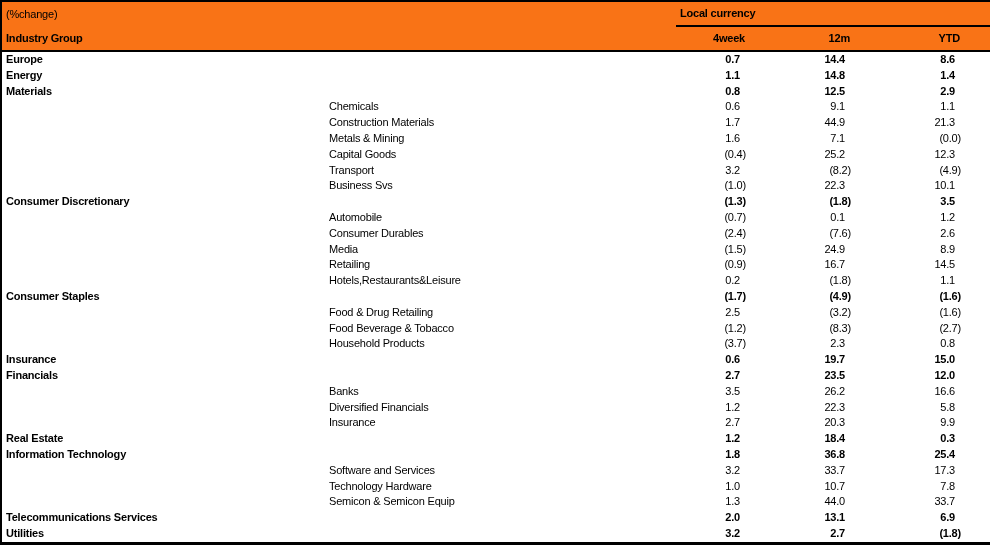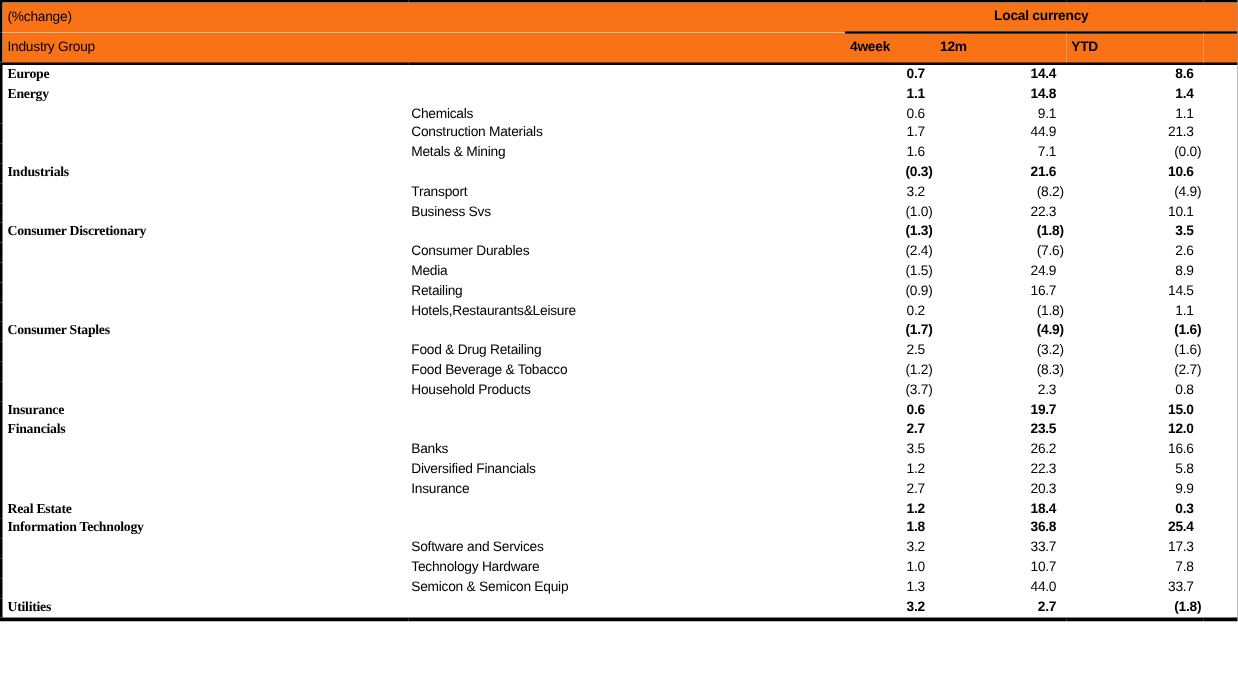--- a/index.html
+++ b/index.html
@@ -35,36 +35,36 @@
     vertical-align: middle;
     padding: 4px;
     height: 15px;
     line-height: 15px;
     white-space: nowrap;
     overflow: hidden;
   }
   tr.hdrA th.caption { padding-left: 4px; }
   tr.hdrA th.lc {
     font-weight: bold;
-    text-align: center;
+    text-align: left;
     border-bottom: 2px solid #000;
   }
   tr.hdrB th { border-bottom: 2px solid #000; }
-  tr.hdrB th.rowhdr { font-weight: normal; padding-left: 4px; }
-  tr.hdrB th.num { font-weight: bold; padding-right: 3px; }
+  tr.hdrB th.rowhdr { font-weight: bold; padding-left: 4px; }
+  tr.hdrB th.num { font-weight: bold; text-align: right; padding-right: 3px; }
 
   tbody td {
     padding: 0;
     height: 15.8px;
     line-height: 15.8px;
     vertical-align: middle;
     white-space: nowrap;
     overflow: hidden;
   }
-  td.c1cell { padding-left: 4px; font-family: Liberation Serif, serif; }
+  td.c1cell { padding-left: 4px; }
   td.c2cell { padding-left: 2px; }
   td.num { text-align: right; padding-right: 8px; }
   td.num.paren { padding-right: 2px; }
   tr.group-row td { font-weight: bold; }
 </style>
 </head>
 <body>
 
 <table class="perf">
   <colgroup>
@@ -98,20 +98,28 @@
         <td class="pad"></td>
       </tr>
       <tr class="group-row">
         <td class="c1cell">Energy</td>
         <td class="c2cell"></td>
         <td class="num">1.1</td>
         <td class="num">14.8</td>
         <td class="num">1.4</td>
         <td class="pad"></td>
       </tr>
+      <tr class="group-row">
+        <td class="c1cell">Materials</td>
+        <td class="c2cell"></td>
+        <td class="num">0.8</td>
+        <td class="num">12.5</td>
+        <td class="num">2.9</td>
+        <td class="pad"></td>
+      </tr>
       <tr class="sub-row">
         <td class="c1cell"></td>
         <td class="c2cell">Chemicals</td>
         <td class="num">0.6</td>
         <td class="num">9.1</td>
         <td class="num">1.1</td>
         <td class="pad"></td>
       </tr>
       <tr class="sub-row">
         <td class="c1cell"></td>
@@ -122,26 +130,26 @@
         <td class="pad"></td>
       </tr>
       <tr class="sub-row">
         <td class="c1cell"></td>
         <td class="c2cell">Metals &amp; Mining</td>
         <td class="num">1.6</td>
         <td class="num">7.1</td>
         <td class="num paren">(0.0)</td>
         <td class="pad"></td>
       </tr>
-      <tr class="group-row">
-        <td class="c1cell">Industrials</td>
-        <td class="c2cell"></td>
-        <td class="num paren">(0.3)</td>
-        <td class="num">21.6</td>
-        <td class="num">10.6</td>
+      <tr class="sub-row">
+        <td class="c1cell"></td>
+        <td class="c2cell">Capital Goods</td>
+        <td class="num paren">(0.4)</td>
+        <td class="num">25.2</td>
+        <td class="num">12.3</td>
         <td class="pad"></td>
       </tr>
       <tr class="sub-row">
         <td class="c1cell"></td>
         <td class="c2cell">Transport</td>
         <td class="num">3.2</td>
         <td class="num paren">(8.2)</td>
         <td class="num paren">(4.9)</td>
         <td class="pad"></td>
       </tr>
@@ -156,20 +164,28 @@
       <tr class="group-row">
         <td class="c1cell">Consumer Discretionary</td>
         <td class="c2cell"></td>
         <td class="num paren">(1.3)</td>
         <td class="num paren">(1.8)</td>
         <td class="num">3.5</td>
         <td class="pad"></td>
       </tr>
       <tr class="sub-row">
         <td class="c1cell"></td>
+        <td class="c2cell">Automobile</td>
+        <td class="num paren">(0.7)</td>
+        <td class="num">0.1</td>
+        <td class="num">1.2</td>
+        <td class="pad"></td>
+      </tr>
+      <tr class="sub-row">
+        <td class="c1cell"></td>
         <td class="c2cell">Consumer Durables</td>
         <td class="num paren">(2.4)</td>
         <td class="num paren">(7.6)</td>
         <td class="num">2.6</td>
         <td class="pad"></td>
       </tr>
       <tr class="sub-row">
         <td class="c1cell"></td>
         <td class="c2cell">Media</td>
         <td class="num paren">(1.5)</td>
@@ -299,20 +315,28 @@
       </tr>
       <tr class="sub-row">
         <td class="c1cell"></td>
         <td class="c2cell">Semicon &amp; Semicon Equip</td>
         <td class="num">1.3</td>
         <td class="num">44.0</td>
         <td class="num">33.7</td>
         <td class="pad"></td>
       </tr>
       <tr class="group-row">
+        <td class="c1cell">Telecommunications Services</td>
+        <td class="c2cell"></td>
+        <td class="num">2.0</td>
+        <td class="num">13.1</td>
+        <td class="num">6.9</td>
+        <td class="pad"></td>
+      </tr>
+      <tr class="group-row">
         <td class="c1cell">Utilities</td>
         <td class="c2cell"></td>
         <td class="num">3.2</td>
         <td class="num">2.7</td>
         <td class="num paren">(1.8)</td>
         <td class="pad"></td>
       </tr>
     </tbody>
 </table>
 

